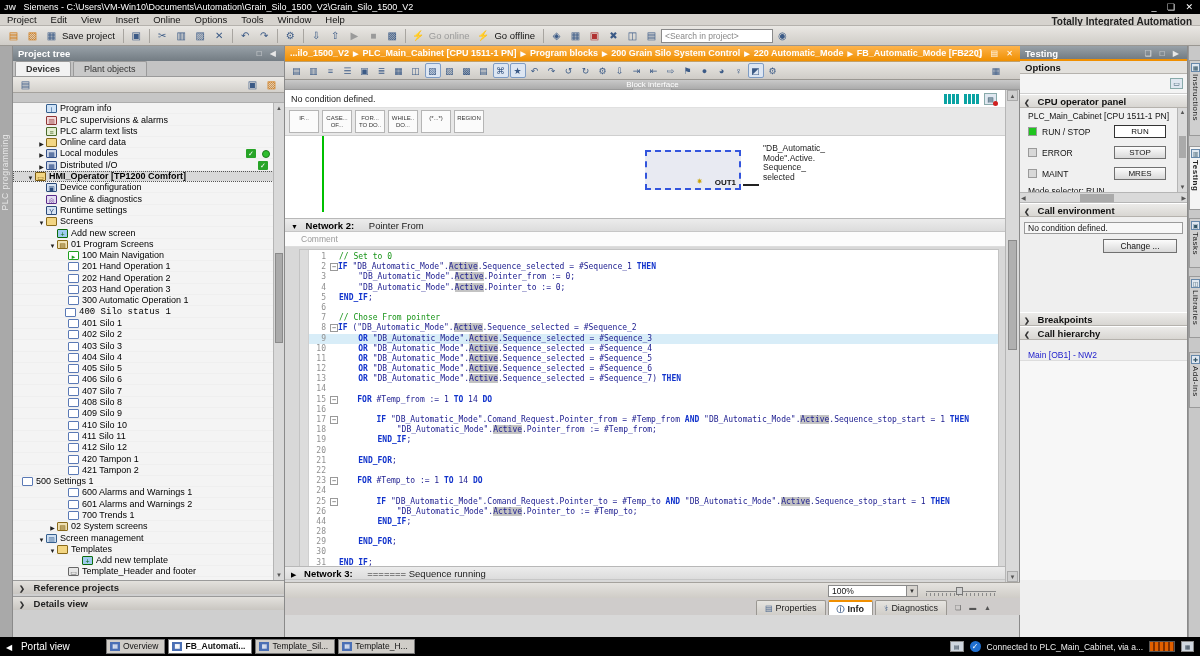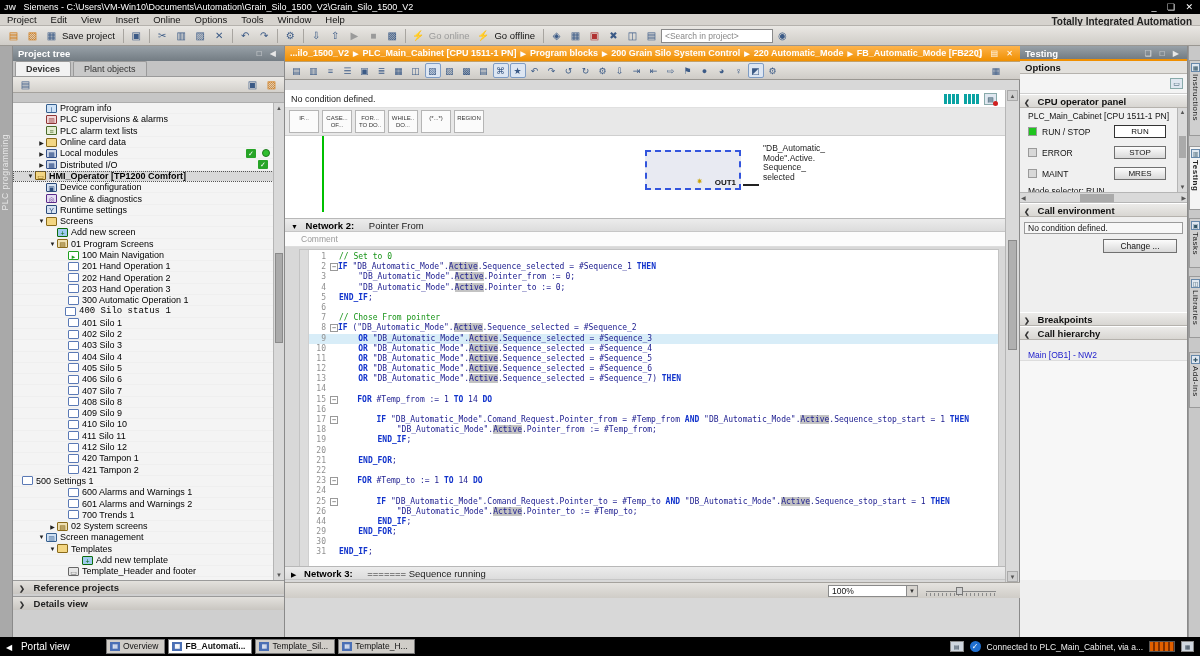--- a/index.html
+++ b/index.html
@@ -30,21 +30,21 @@
   .panelhdr .hico{margin-left:auto;color:#e8e8e8;font-size:8px;letter-spacing:3px;font-weight:normal}
   #ptree-tabs{height:16px;background:#c3c3c3;display:flex;border-bottom:1px solid #9a9a9a}
   .ptab{font-size:9px;padding:2px 10px;border:1px solid #9a9a9a;border-bottom:none;background:#c9c9c9;color:#333;margin-left:2px;border-radius:2px 2px 0 0}
   .ptab.active{background:#f2f2f2;font-weight:bold}
   #ptree-tools{height:16px;background:linear-gradient(#eceae6,#d4d1cc);border-bottom:1px solid #a5a29d;display:flex;align-items:center;padding:0 3px}
   #ptree-colhdr{height:10px;background:#c6c6c6;border-bottom:1px solid #adadad}
   #treearea{position:absolute;top:57px;left:0;width:261px;height:477px;background:#f4f4f4;overflow:hidden}
   #treescroll{position:absolute;top:57px;right:0;width:11px;height:477px;background:#d9d9d9;border-left:1px solid #b5b5b5}
   #treescroll .thumb{position:absolute;top:150px;left:1px;width:8px;height:90px;background:#aaa;border:1px solid #8a8a8a}
   #treescroll .sa{position:absolute;left:0;width:10px;height:10px;font-size:6px;text-align:center;line-height:10px;color:#555}
-  .trow{height:11.3px;display:flex;align-items:center;font-size:9px;color:#000;white-space:nowrap;border-bottom:1px solid #efefef}
+  .trow{height:11.3px;display:flex;align-items:flex-end;font-size:9px;color:#000;white-space:nowrap;border-bottom:1px solid #efefef}
   .trow.sel{background:#d8d8d8;outline:1px dotted #555;outline-offset:-1px}
   .trow.sel .lbl{font-weight:bold}
   .texp{width:9px;font-size:6px;color:#222;text-align:center;flex:none}
   .tic{width:11px;height:9px;flex:none;margin-right:3px;font-size:7px;line-height:9px;text-align:center;border-radius:1px}
   .tchk{margin-left:auto;margin-right:6px;width:10px;height:9px;background:#27a427;color:#fff;font-size:7px;line-height:9px;text-align:center;border-radius:1px;flex:none}
   .tdot{width:8px;height:8px;border-radius:50%;background:#2fbe2f;border:1px solid #1e7a1e;margin-right:4px;flex:none}
   .pfoot{height:14px;background:linear-gradient(#e3e1dd,#c9c6c1);border-top:1px solid #9a9a9a;font-size:9.5px;font-weight:bold;color:#222;line-height:14px;padding-left:6px}
   .pfoot .ar{font-size:7px;margin-right:6px;color:#333}
   
   #editor{left:285px;top:46px;width:735px;height:591px;background:#d8d8d8;border-right:1px solid #8a8a8a}
@@ -483,20 +483,24 @@
       <span class="eti">⇤</span>
       <span class="eti">⇨</span>
       <span class="eti">⚑</span>
       <span class="eti">●</span>
       <span class="eti">◕</span>
       <span class="eti">♀</span>
       <span class="eti box">◩</span>
       <span class="eti">⚙</span>
       <span class="eti" style="margin-left: auto; margin-right: 16px;">▦</span>
     </div>
+  <div id="blockif">
+    <span>Block interface</span>
+    <div class="handle"></div>
+  </div>
   <div id="nocond-row">
     <span>No condition defined.</span>
   </div>
   <div id="greenbars">
     <i></i>
       <i></i>
       <i></i>
       <i></i>
       <i class="sp"></i>
       <i></i>
@@ -579,20 +583,21 @@
         <div class="code-row"><span class="ln">18</span><span class="fold"></span><span class="ct">            <span>"DB_Automatic_Mode"</span>.<span class="hlw">Active</span>.Pointer_from := <span>#Temp_from</span>;</span></div>
         <div class="code-row"><span class="ln">19</span><span class="fold"></span><span class="ct">        <span class="kw">END_IF</span>;</span></div>
         <div class="code-row"><span class="ln">20</span><span class="fold"></span><span class="ct"></span></div>
         <div class="code-row"><span class="ln">21</span><span class="fold"></span><span class="ct">    <span class="kw">END_FOR</span>;</span></div>
         <div class="code-row"><span class="ln">22</span><span class="fold"></span><span class="ct"></span></div>
         <div class="code-row"><span class="ln">23</span><span class="fold has">−</span><span class="ct">    <span class="kw">FOR</span> <span>#Temp_to</span> := 1 <span class="kw">TO</span> 14 <span class="kw">DO</span></span></div>
         <div class="code-row"><span class="ln">24</span><span class="fold"></span><span class="ct"></span></div>
         <div class="code-row"><span class="ln">25</span><span class="fold has">−</span><span class="ct">        <span class="kw">IF</span> <span>"DB_Automatic_Mode"</span>.Comand_Request.Pointer_to = <span>#Temp_to</span> <span class="kw">AND</span> <span>"DB_Automatic_Mode"</span>.<span class="hlw">Active</span>.Sequence_stop_start = 1 <span class="kw">THEN</span></span></div>
         <div class="code-row"><span class="ln">26</span><span class="fold"></span><span class="ct">            <span>"DB_Automatic_Mode"</span>.<span class="hlw">Active</span>.Pointer_to := <span>#Temp_to</span>;</span></div>
         <div class="code-row"><span class="ln">44</span><span class="fold"></span><span class="ct">        <span class="kw">END_IF</span>;</span></div>
+        <div class="code-row"><span class="ln">28</span><span class="fold"></span><span class="ct"></span></div>
         <div class="code-row"><span class="ln">29</span><span class="fold"></span><span class="ct">    <span class="kw">END_FOR</span>;</span></div>
         <div class="code-row"><span class="ln">30</span><span class="fold"></span><span class="ct"></span></div>
         <div class="code-row"><span class="ln">31</span><span class="fold"></span><span class="ct"><span class="kw">END_IF</span>;</span></div>
       </div>
   </div>
 
   <div id="edscroll">
     <span class="sa" style="top:0">▲</span>
     <div class="thumb"></div>
     <span class="sa" style="bottom:0">▼</span>
@@ -609,20 +614,26 @@
       <span>100%</span>
       <span class="dd">▼</span>
     </div>
     <div id="zslider">
       <div class="line"></div>
         <div class="ticks"></div>
       <div class="knob"></div>
     </div>
   </div>
 
+  <div id="insprow">
+      <div class="instab"><span class="ti">▤</span>Properties</div>
+      <div class="instab active"><span class="ti">ⓘ</span>Info</div>
+      <div class="instab"><span class="ti">⚕</span>Diagnostics</div>
+      <span id="inspicons">❏ ▬ ▲</span>
+    </div>
 </div>
 
 <div class="abs" id="testing">
   <div class="panelhdr">
     <span>Testing</span>
     <span class="hico">❏ □ ▶</span>
   </div>
   <div id="opts">
     <span>Options</span>
   </div>

